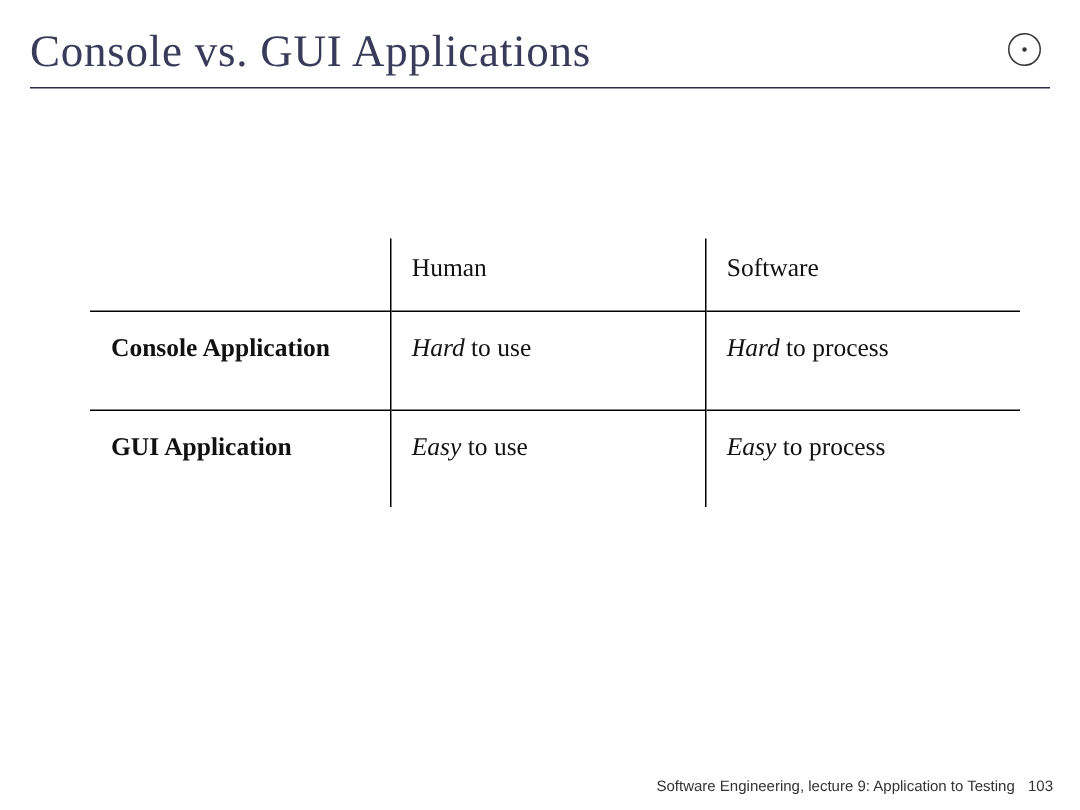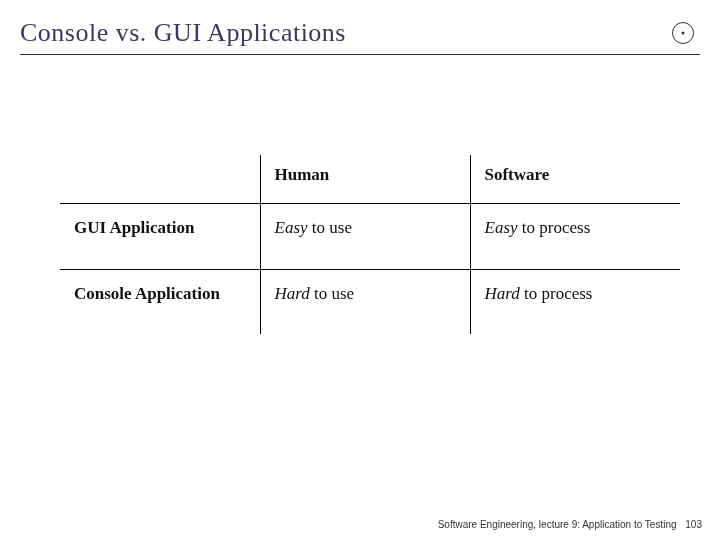--- a/index.html
+++ b/index.html
@@ -20,21 +20,21 @@
       height: 100%;
       position: relative;
     }
     .header {
       display: flex;
       justify-content: space-between;
       align-items: flex-start;
       margin-bottom: 6px;
     }
     .title {
-      font-size: 26px;
+      font-size: 30px;
       color: #3a3a5a;
       font-weight: normal;
       letter-spacing: 0.5px;
     }
     .logo {
       width: 22px;
       height: 22px;
       border: 1.5px solid #333;
       border-radius: 50%;
       position: relative;
@@ -76,21 +76,21 @@
       border-right: 1px solid #000;
     }
     .col-human {
       width: 210px;
       border-right: 1px solid #000;
     }
     .col-computer {
       width: 210px;
     }
     .head-row td {
-      font-weight: bold;
+      font-weight: normal;
       padding-bottom: 18px;
       margin-left: 20px;
     }
     .row-top td {
       border-top: 1px solid #000;
     }
     .row-data td {
       padding-top: 12px;
       padding-bottom: 28px;
       line-height: 1.45;
@@ -122,28 +122,28 @@
 
   <div class="table-wrap">
     <table>
       <tbody>
           <tr class="head-row">
         <td class="col-label"></td>
         <td class="col-human">Human</td>
         <td class="col-computer">Software</td>
       </tr>
       <tr class="row-top row-data">
+        <td class="col-label">Console Application</td>
+        <td class="col-human"><span class="em">Hard</span><span> to use</span></td>
+        <td class="col-computer"><span class="em">Hard</span><span> to process</span></td>
+      </tr>
+      <tr class="row-top row-data">
         <td class="col-label">GUI Application</td>
         <td class="col-human"><span class="em">Easy</span><span> to use</span></td>
         <td class="col-computer"><span class="em">Easy</span><span> to process</span></td>
-      </tr>
-      <tr class="row-top row-data">
-        <td class="col-label">Console Application</td>
-        <td class="col-human"><span class="em">Hard</span><span> to use</span></td>
-        <td class="col-computer"><span class="em">Hard</span><span> to process</span></td>
       </tr>
     </tbody>
       </table>
   </div>
 
   <div class="footer">
     <span>Software Engineering, lecture 9: Application to Testing</span>
     <span class="page-num">103</span>
   </div>
 </div>

